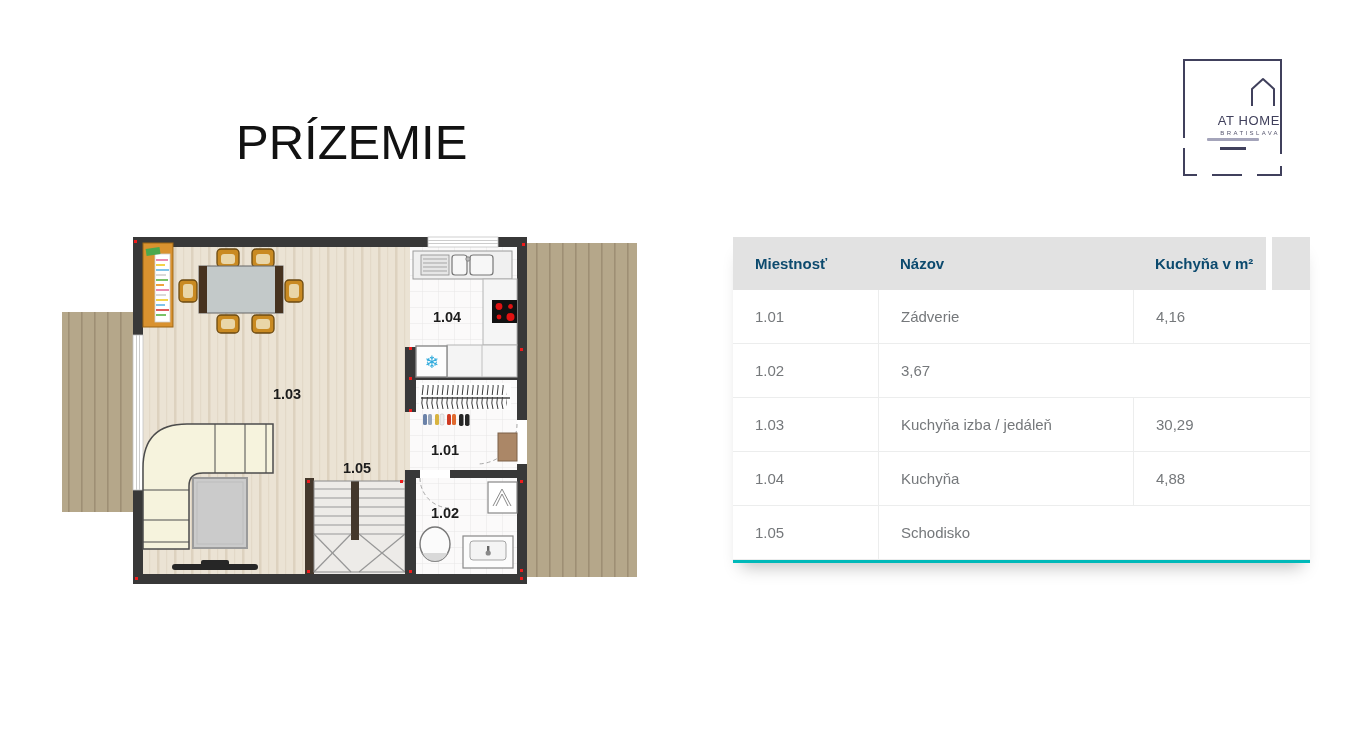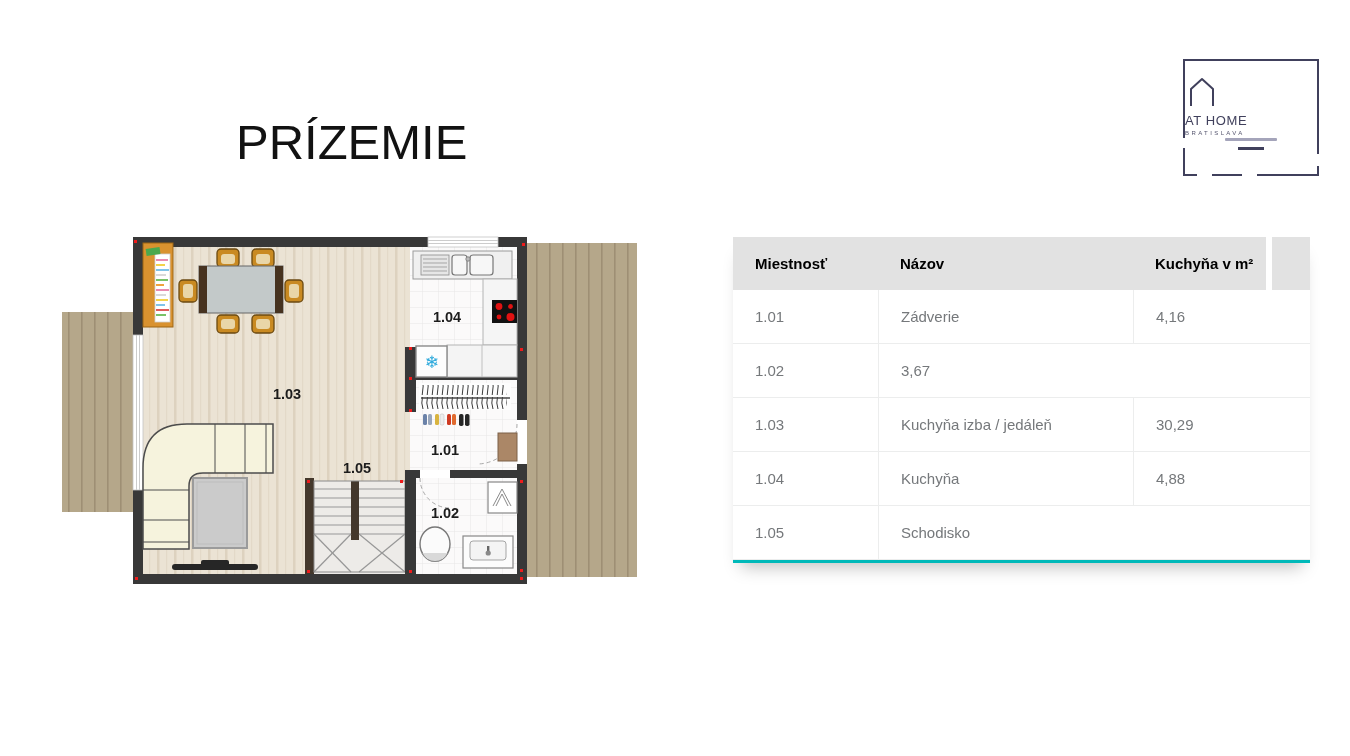--- a/index.html
+++ b/index.html
@@ -2,38 +2,38 @@
 <html><head>
 <meta charset="utf-8">
 <style>
   html,body{margin:0;padding:0;background:#fff;}
   .canvas{position:relative;width:1350px;height:756px;background:#fff;overflow:hidden;
           font-family:"Liberation Sans",sans-serif;}
   
   .page-title{position:absolute;left:236px;top:114px;font-size:49px;font-weight:400;
               color:#121212;letter-spacing:0px;}
   
-  .logo{position:absolute;left:1183px;top:59px;width:136px;height:117px;
-        border:2px solid #40405c;box-sizing:border-box;text-align:left;color:#40405c;}
+  .logo{position:absolute;left:1183px;top:59px;width:99px;height:117px;
+        border:2px solid #40405c;box-sizing:border-box;text-align:right;color:#40405c;}
   .logo .gap{position:absolute;background:#fff;}
   .g1{bottom:-2px;left:12px;width:15px;height:2px;}
   .g2{bottom:-2px;left:57px;width:15px;height:2px;}
   .g3{right:-2px;bottom:8px;width:2px;height:12px;}
   .g4{left:-2px;bottom:26px;width:2px;height:10px;}
   .logo-house{margin-top:16px;}
   .logo-title{font-size:13px;letter-spacing:.6px;margin-top:2px;color:#40405c;}
   .logo-sub{font-size:6px;letter-spacing:2.4px;margin-top:2px;color:#55556e;}
   .logo-micro{width:52px;height:2.5px;background:#a4a4ba;margin:2px auto 0;border-radius:1px;}
   .logo-line{width:26px;height:3px;background:#40405c;margin:6px auto 0;}
   
   .floorplan{position:absolute;left:55px;top:228px;width:590px;height:365px;}
   
   .rooms-table{position:absolute;left:733px;top:237px;width:577px;font-size:15px;color:#75787b;
                box-shadow:0 12px 16px -8px rgba(0,0,0,.25);background:#fff;}
-  .rt-header{display:flex;height:53px;font-weight:bold;color:#000000;}
+  .rt-header{display:flex;height:53px;font-weight:bold;color:#0c4a6e;}
   .rt-hmain{width:533px;background:#e2e2e2;display:flex;align-items:center;}
   .rt-hspacer{width:6px;background:#fff;}
   .rt-hend{width:38px;background:#e2e2e2;}
   .c1{width:145px;padding-left:22px;box-sizing:border-box;}
   .c2{width:255px;padding-left:22px;box-sizing:border-box;}
   .c3{width:133px;padding-left:22px;box-sizing:border-box;}
   .rt-row{display:flex;height:53px;border-bottom:1px solid #eceded;background:#fff;}
   .rt-row .cell{display:flex;align-items:center;height:100%;}
   .rt-row .c2,.rt-row .c3{border-left:1px solid #eceded;}
   .rt-bottom{height:3px;background:#00b9b9;}

